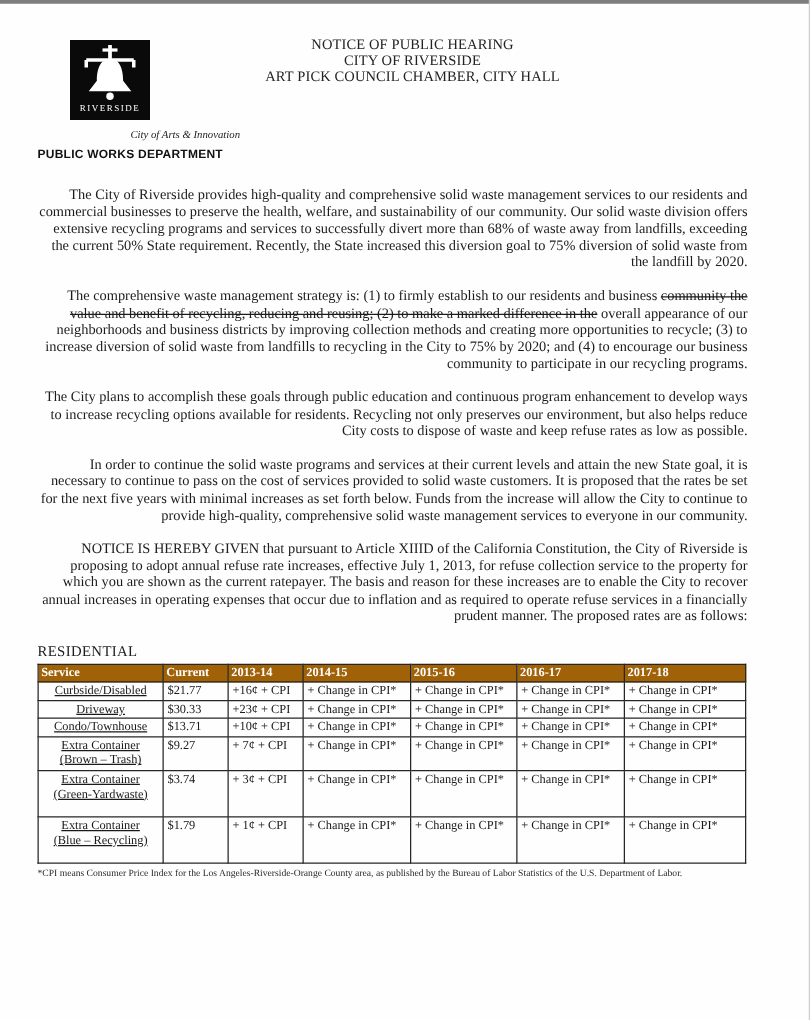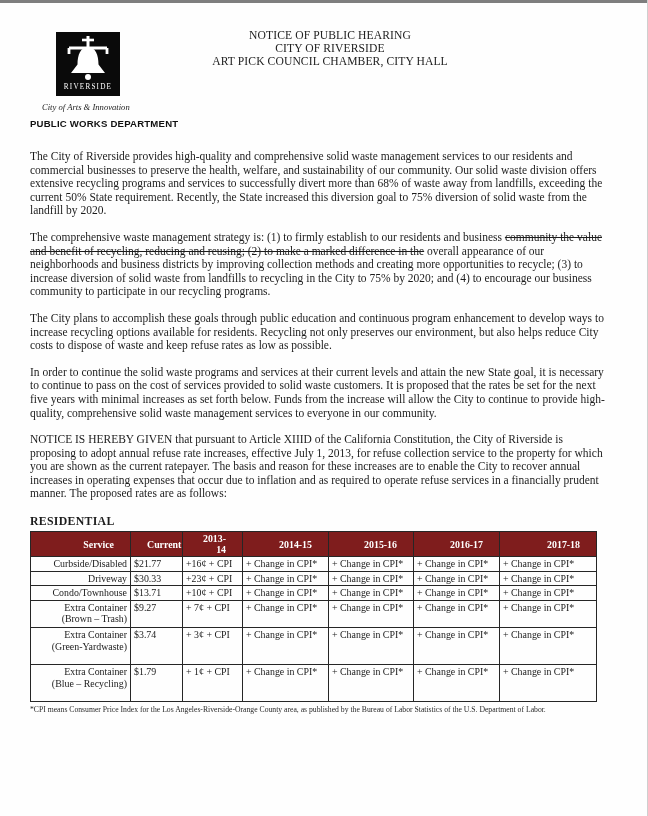--- a/index.html
+++ b/index.html
@@ -8,53 +8,53 @@
     background:#fefefe; overflow:hidden;
     font-family:"Liberation Serif", serif; color:#1c1c1c;
   }
   .scan-top-band { position:absolute; top:0; left:0; width:648px; height:3px; background:#7e7e7e; }
   .scan-side { position:absolute; top:0; right:0; width:1px; height:816px; background:#cfcfcf; }
 
   
   .logo-block { position:absolute; top:32px; left:56px; width:120px; }
   .logo-square { width:64px; height:64px; display:block; }
   .tagline {
-    position:absolute; top:70px; left:-14px; width:150px; text-align:left;
+    position:absolute; top:70px; left:-14px; width:150px; text-align:right;
     font-style:italic; font-size:8.6px; color:#222; white-space:nowrap;
     font-family:"Liberation Serif", serif;
   }
   .department {
     position:absolute; top:118px; left:30px;
     font-family:"Liberation Sans", sans-serif; font-weight:700;
     font-size:9.6px; letter-spacing:0.2px; color:#111; white-space:nowrap;
   }
   .hearing-block {
     position:absolute; top:29px; left:150px; width:360px; text-align:center;
     font-size:11.6px; line-height:13.2px; color:#222; letter-spacing:0.1px;
   }
   .hearing-block div { white-space:nowrap; }
 
   
   .doc-body { position:absolute; top:150px; left:30px; width:580px; }
-  .doc-body p { margin:0 0 13px 0; font-size:11.5px; line-height:13.6px; text-align:left; }
+  .doc-body p { margin:0 12px 13px 0; font-size:11.5px; line-height:13.6px; text-align:right; }
   .struck { text-decoration:line-through; text-decoration-thickness:1.2px; }
 
-  .section-title { font-weight:700; font-size:11.8px; letter-spacing:0.3px; margin:6px 0 2px 0; }
+  .section-title { font-weight:400; font-size:11.8px; letter-spacing:0.3px; margin:6px 0 2px 0; }
 
   table.rates { border-collapse:collapse; width:566px; table-layout:fixed; }
   table.rates th, table.rates td { border:1px solid #262626; }
   table.rates thead th {
-    background:#7f1d1d; color:#ffffff; font-weight:700;
-    font-size:9.9px; padding:1px 16px; text-align:right;
+    background:#a16207; color:#ffffff; font-weight:700;
+    font-size:9.9px; padding:1px 2px; text-align:left;
   }
   table.rates td {
     font-size:9.9px; line-height:11.6px; padding:1px 3px; vertical-align:top;
     color:#1a1a1a;
   }
-  td.svc { text-align:right; }
+  td.svc { text-align:center;text-decoration:underline; }
   td.c { text-align:left; }
   tr.tall td { padding-bottom:12px; }
   tr.mid td { padding-bottom:2px; }
 
   .footnote { margin-top:3px; width:560px; font-size:7.7px; line-height:9.6px; color:#2a2a2a; }
 </style>
 </head>
 <body>
 
 <div class="page">

